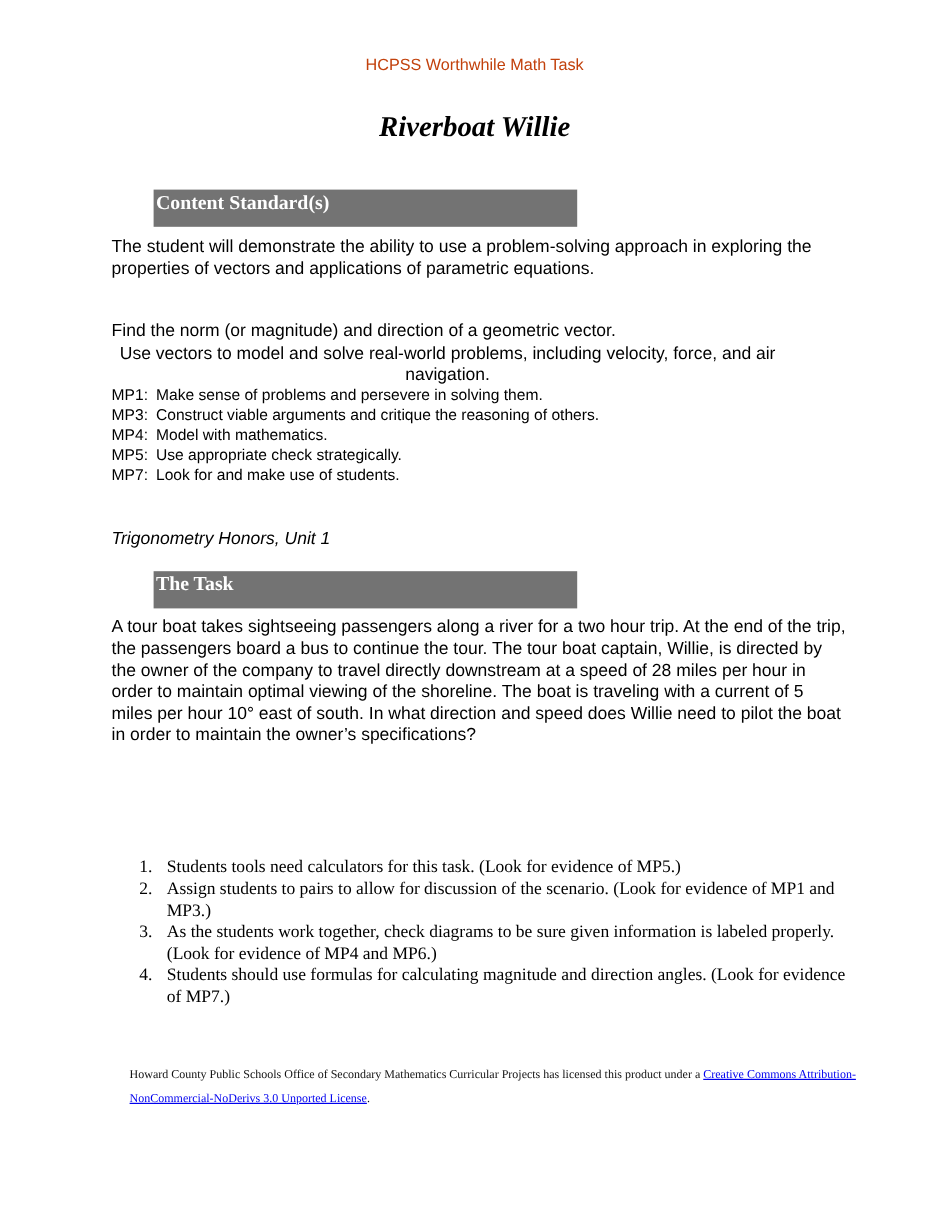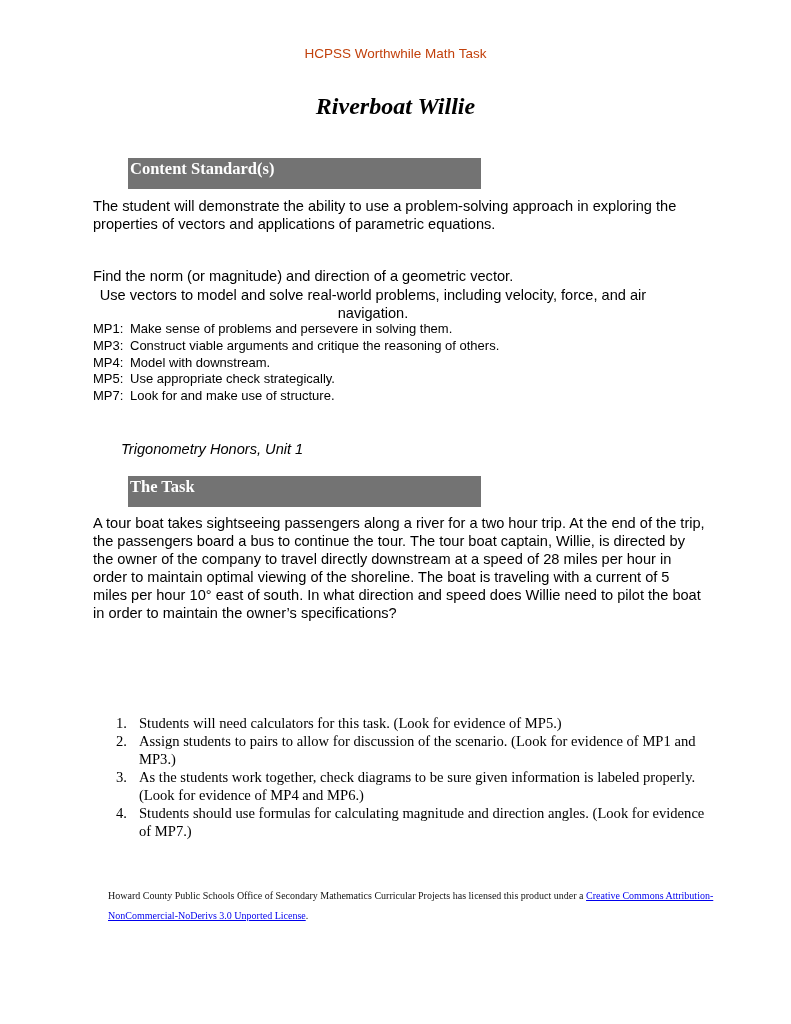--- a/index.html
+++ b/index.html
@@ -21,21 +21,21 @@
     .serif-text {
       position: absolute; left: 93px; width: 610px;
       font-family: Liberation Sans, sans-serif; font-size: 14.6px; line-height: 18px;
     }
     .sans-text {
       position: absolute; left: 93px; width: 610px;
       font-family: "Liberation Sans", sans-serif; font-size: 13px; line-height: 16.8px;
     }
     .mp-line { white-space: nowrap; }
     .mp-code { display: inline-block; width: 37px; }
-    .course { font-style: italic; margin-left: 28px; }
+    .course { font-style: italic; }
     .notes-list { position: absolute; left: 112px; width: 600px; margin: 0; padding: 0; list-style: none;
       font-family: "Liberation Serif", serif; font-size: 14.6px; line-height: 18px; }
     .notes-list li { position: relative; padding-left: 27px; margin-bottom: 0; }
     .notes-list .num { position: absolute; left: 4px; top: 0; }
     .footer-text {
       position: absolute; left: 108px; width: 620px;
       font-family: Liberation Serif, serif; font-size: 10px; line-height: 19.5px; color: #111;
     }
     .footer-text a { color: #0000ee; text-decoration: underline; }
   </style>
@@ -50,32 +50,32 @@
   <div class="section-bar" style="top:158px;">Content Standard(s)</div>
 
   <div class="serif-text" style="top:197px;">The student will demonstrate the ability to use a problem-solving approach in exploring the properties of vectors and applications of parametric equations.</div>
 
   <div class="serif-text" style="top:251px;margin-top:16px;">Find the norm (or magnitude) and direction of a geometric vector.</div>
   <div class="serif-text" style="top:286px; width:560px;text-align:center;">Use vectors to model and solve real-world problems, including velocity, force, and air navigation.</div>
 
   <div class="sans-text" style="top:321px;">
     <div class="mp-line"><span class="mp-code">MP1:</span><span>Make sense of problems and persevere in solving them.</span></div>
     <div class="mp-line"><span class="mp-code">MP3:</span><span>Construct viable arguments and critique the reasoning of others.</span></div>
-    <div class="mp-line"><span class="mp-code">MP4:</span><span>Model with downstream.</span></div>
+    <div class="mp-line"><span class="mp-code">MP4:</span><span>Model with mathematics.</span></div>
     <div class="mp-line"><span class="mp-code">MP5:</span><span>Use appropriate check strategically.</span></div>
-    <div class="mp-line"><span class="mp-code">MP7:</span><span>Look for and make use of structure.</span></div>
+    <div class="mp-line"><span class="mp-code">MP7:</span><span>Look for and make use of students.</span></div>
   </div>
 
   <div class="serif-text course" style="top:440px;">Trigonometry Honors, Unit 1</div>
 
   <div class="section-bar" style="top:476px;">The Task</div>
   <div class="serif-text" style="top:514px; width:612px;">A tour boat takes sightseeing passengers along a river for a two hour trip.  At the end of the trip, the passengers board a bus to continue the tour.  The tour boat captain, Willie, is directed by the owner of the company to travel directly downstream at a speed of 28 miles per hour in order to maintain optimal viewing of the shoreline.  The boat is traveling with a current of 5 miles per hour 10° east of south.  In what direction and speed does Willie need to pilot the boat in order to maintain the owner’s specifications?</div>
 
   <ol class="notes-list" style="top:714px;">
-    <li><span class="num">1.</span><span>Students will need calculators for this task. (Look for evidence of MP5.)</span></li>
+    <li><span class="num">1.</span><span>Students tools need calculators for this task. (Look for evidence of MP5.)</span></li>
     <li><span class="num">2.</span><span>Assign students to pairs to allow for discussion of the scenario. (Look for evidence of MP1 and MP3.)</span></li>
     <li><span class="num">3.</span><span>As the students work together, check diagrams to be sure given information is labeled properly.  (Look for evidence of MP4 and MP6.)</span></li>
     <li><span class="num">4.</span><span>Students should use formulas for calculating magnitude and direction angles.  (Look for evidence of MP7.)</span></li>
   </ol>
 
   <div class="footer-text" style="top:886px;"><span>Howard County Public Schools Office of Secondary Mathematics Curricular Projects has licensed this product under a </span><a href="#" style="color: rgb(0, 0, 238);">Creative Commons Attribution-NonCommercial-NoDerivs 3.0 Unported License</a><span>.</span></div>
 
 </div>
 
 </body></html>

